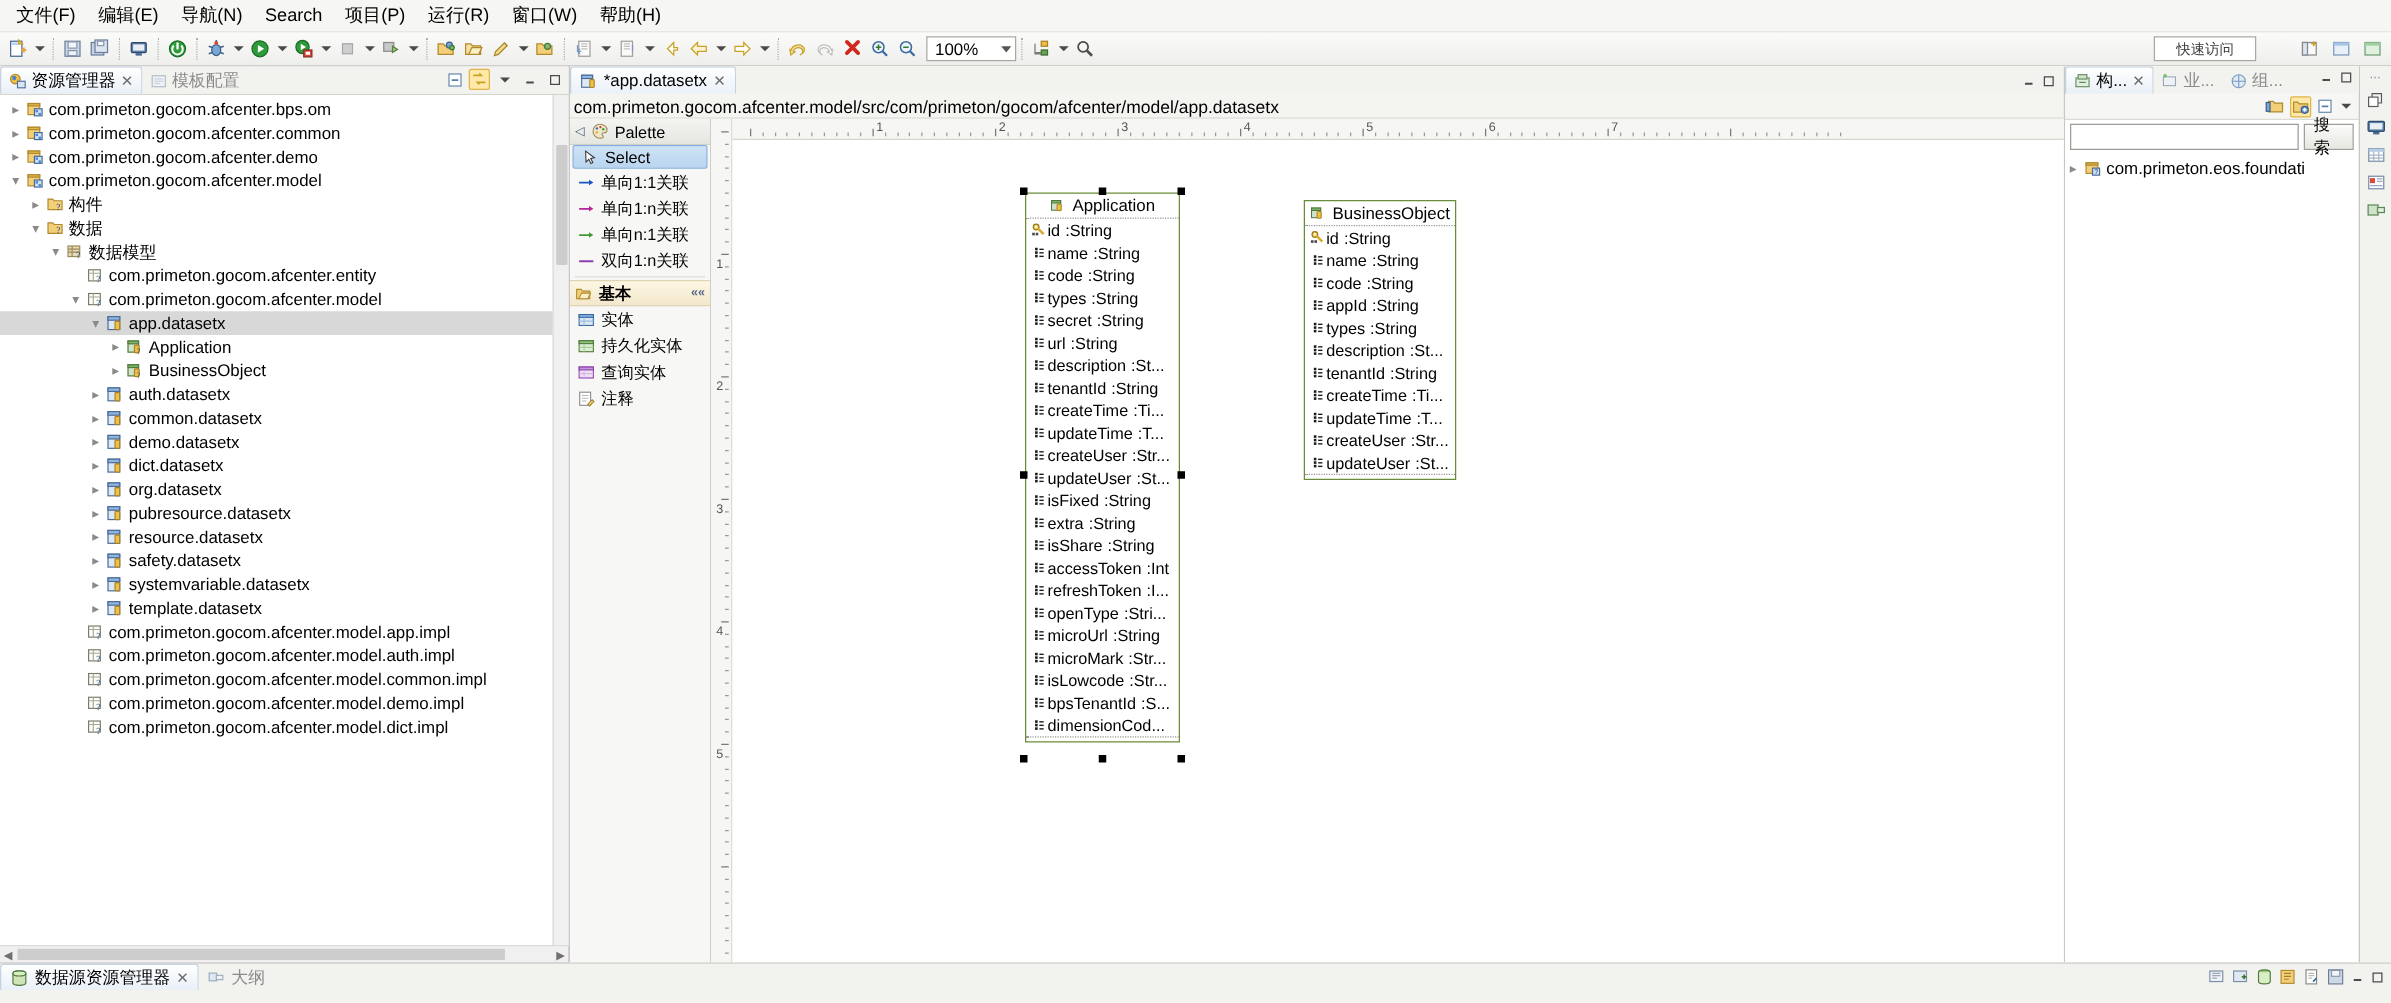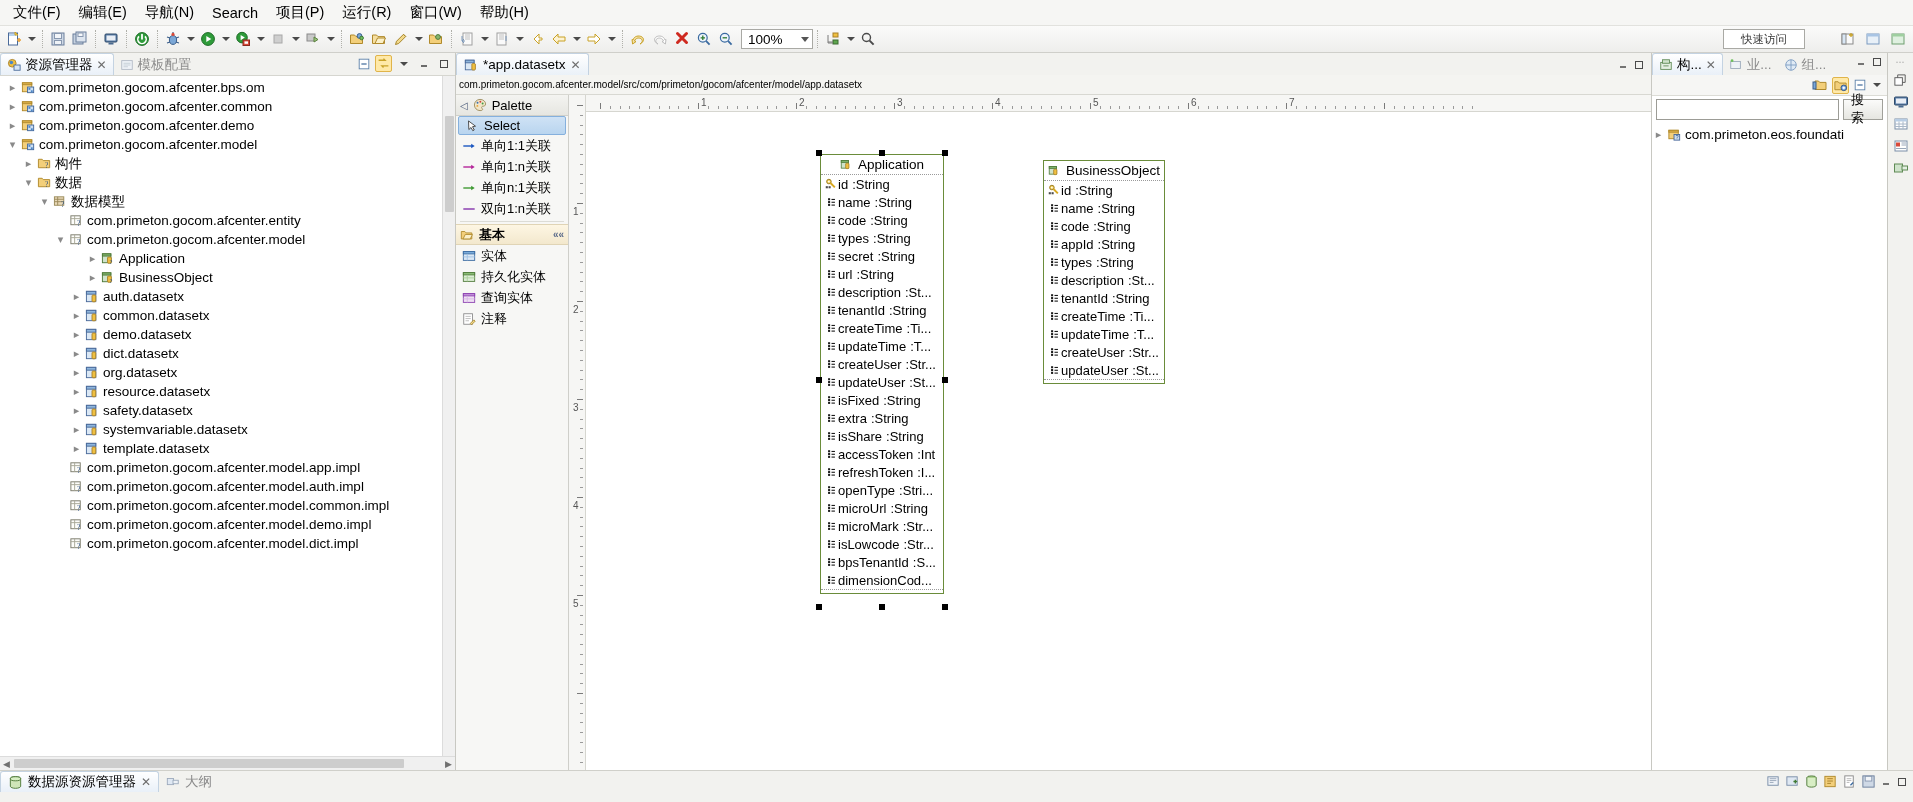--- a/index.html
+++ b/index.html
@@ -87,21 +87,21 @@
   .harrow { width:13px; text-align:center; font-size:9px; color:#707070; }
   .harrow.r { position:absolute; right:0; }
 
   
   .editorarea { flex: 1; display: flex; flex-direction: column; background: #fff; min-width: 0; }
   .etabs { height: 22px; background: #f2f2ef; display: flex; align-items: flex-end; }
   .etab { display:flex; align-items:center; gap:5px; height:22px; padding:0 7px; font-size:13.5px;
           background: linear-gradient(#ffffff,#eaf1f8); border:1px solid #c3d2e1; border-bottom:none;
           border-top-left-radius:3px; border-top-right-radius:3px; }
   .epath { height: 20px; background: #f4f4f1; border-bottom: 1px solid #d8d8d2;
-           display: flex; align-items: center; padding-left: 3px; font-size: 10px; }
+           display: flex; align-items: center; padding-left: 3px; font-size: 14px; }
   .ebody { flex: 1; display: flex; min-height: 0; position: relative; }
 
   
   .palette { width: 113px; background: #f7f7f5; border-right: 1px solid #cfcfca;
              display: flex; flex-direction: column; flex: none; }
   .pal-title { height: 21px; display:flex; align-items:center; gap:5px; padding-left:4px;
                background: linear-gradient(#f4f4f1,#e6e6e1); border-bottom:1px solid #d0d0ca; font-size:13px; }
   .pal-collapse { color:#4a5a7a; font-size:10px; }
   .pal-item { display:flex; align-items:center; gap:5px; height:21px; padding-left:6px; font-size:13px; }
   .pal-item.sel { background: linear-gradient(#cfe2f5,#b9d5ef); border:1px solid #85b0dd; margin:0 2px; border-radius:2px; height:19px;}
@@ -552,20 +552,32 @@
               <span class="twist open"></span>
               <span class="ticon">
                 <svg width="15" height="15" viewBox="0 0 16 16">
                   <rect x="2" y="3" width="10" height="9.5" fill="#fdfdfa" stroke="#7a7a6a"></rect>
                   <path d="M2 6h10M6 3v9.5" stroke="#a8a898"></path>
                   <text x="8.5" y="13.8" font-size="8" font-family="serif" fill="#2b4f80">?</text>
                 </svg>
               </span>
               <span class="tlabel">com.primeton.gocom.afcenter.model</span>
             </div>
+            <div class="trow sel">
+              <span style="width:70px;flex:none"></span>
+              <span class="twist open"></span>
+              <span class="ticon">
+                <svg width="15" height="15" viewBox="0 0 16 16">
+                  <rect x="1.5" y="2.5" width="10" height="11" fill="#dbe8f5" stroke="#4a6a9a"></rect>
+                  <rect x="1.5" y="2.5" width="10" height="3" fill="#8fb6dd" stroke="#4a6a9a"></rect>
+                  <path d="M7.5 7c0-.9 4-.9 4 0v6c0 .9-4 .9-4 0z" fill="#f0c040" stroke="#a8802a"></path>
+                </svg>
+              </span>
+              <span class="tlabel">app.datasetx</span>
+            </div>
             <div class="trow">
               <span style="width:86px;flex:none"></span>
               <span class="twist closed"></span>
               <span class="ticon">
                 <svg width="15" height="15" viewBox="0 0 16 16">
                   <rect x="1.5" y="3" width="9" height="9.5" fill="#cfe3cb" stroke="#4f7a3a"></rect>
                   <rect x="1.5" y="3" width="9" height="2.4" fill="#7fb36b" stroke="#4f7a3a"></rect>
                   <path d="M7 7c0-.8 4-.8 4 0v5.5c0 .8-4 .8-4 0z" fill="#f0c040" stroke="#a8802a"></path>
                   <text x="9" y="14" font-size="7" font-family="serif" fill="#2b4f80">?</text>
                 </svg>
@@ -637,20 +649,32 @@
               <span style="width:70px;flex:none"></span>
               <span class="twist closed"></span>
               <span class="ticon">
                 <svg width="15" height="15" viewBox="0 0 16 16">
                   <rect x="1.5" y="2.5" width="10" height="11" fill="#dbe8f5" stroke="#4a6a9a"></rect>
                   <rect x="1.5" y="2.5" width="10" height="3" fill="#8fb6dd" stroke="#4a6a9a"></rect>
                   <path d="M7.5 7c0-.9 4-.9 4 0v6c0 .9-4 .9-4 0z" fill="#f0c040" stroke="#a8802a"></path>
                 </svg>
               </span>
               <span class="tlabel">org.datasetx</span>
+            </div>
+            <div class="trow">
+              <span style="width:70px;flex:none"></span>
+              <span class="twist closed"></span>
+              <span class="ticon">
+                <svg width="15" height="15" viewBox="0 0 16 16">
+                  <rect x="1.5" y="2.5" width="10" height="11" fill="#dbe8f5" stroke="#4a6a9a"></rect>
+                  <rect x="1.5" y="2.5" width="10" height="3" fill="#8fb6dd" stroke="#4a6a9a"></rect>
+                  <path d="M7.5 7c0-.9 4-.9 4 0v6c0 .9-4 .9-4 0z" fill="#f0c040" stroke="#a8802a"></path>
+                </svg>
+              </span>
+              <span class="tlabel">pubresource.datasetx</span>
             </div>
             <div class="trow">
               <span style="width:70px;flex:none"></span>
               <span class="twist closed"></span>
               <span class="ticon">
                 <svg width="15" height="15" viewBox="0 0 16 16">
                   <rect x="1.5" y="2.5" width="10" height="11" fill="#dbe8f5" stroke="#4a6a9a"></rect>
                   <rect x="1.5" y="2.5" width="10" height="3" fill="#8fb6dd" stroke="#4a6a9a"></rect>
                   <path d="M7.5 7c0-.9 4-.9 4 0v6c0 .9-4 .9-4 0z" fill="#f0c040" stroke="#a8802a"></path>
                 </svg>

